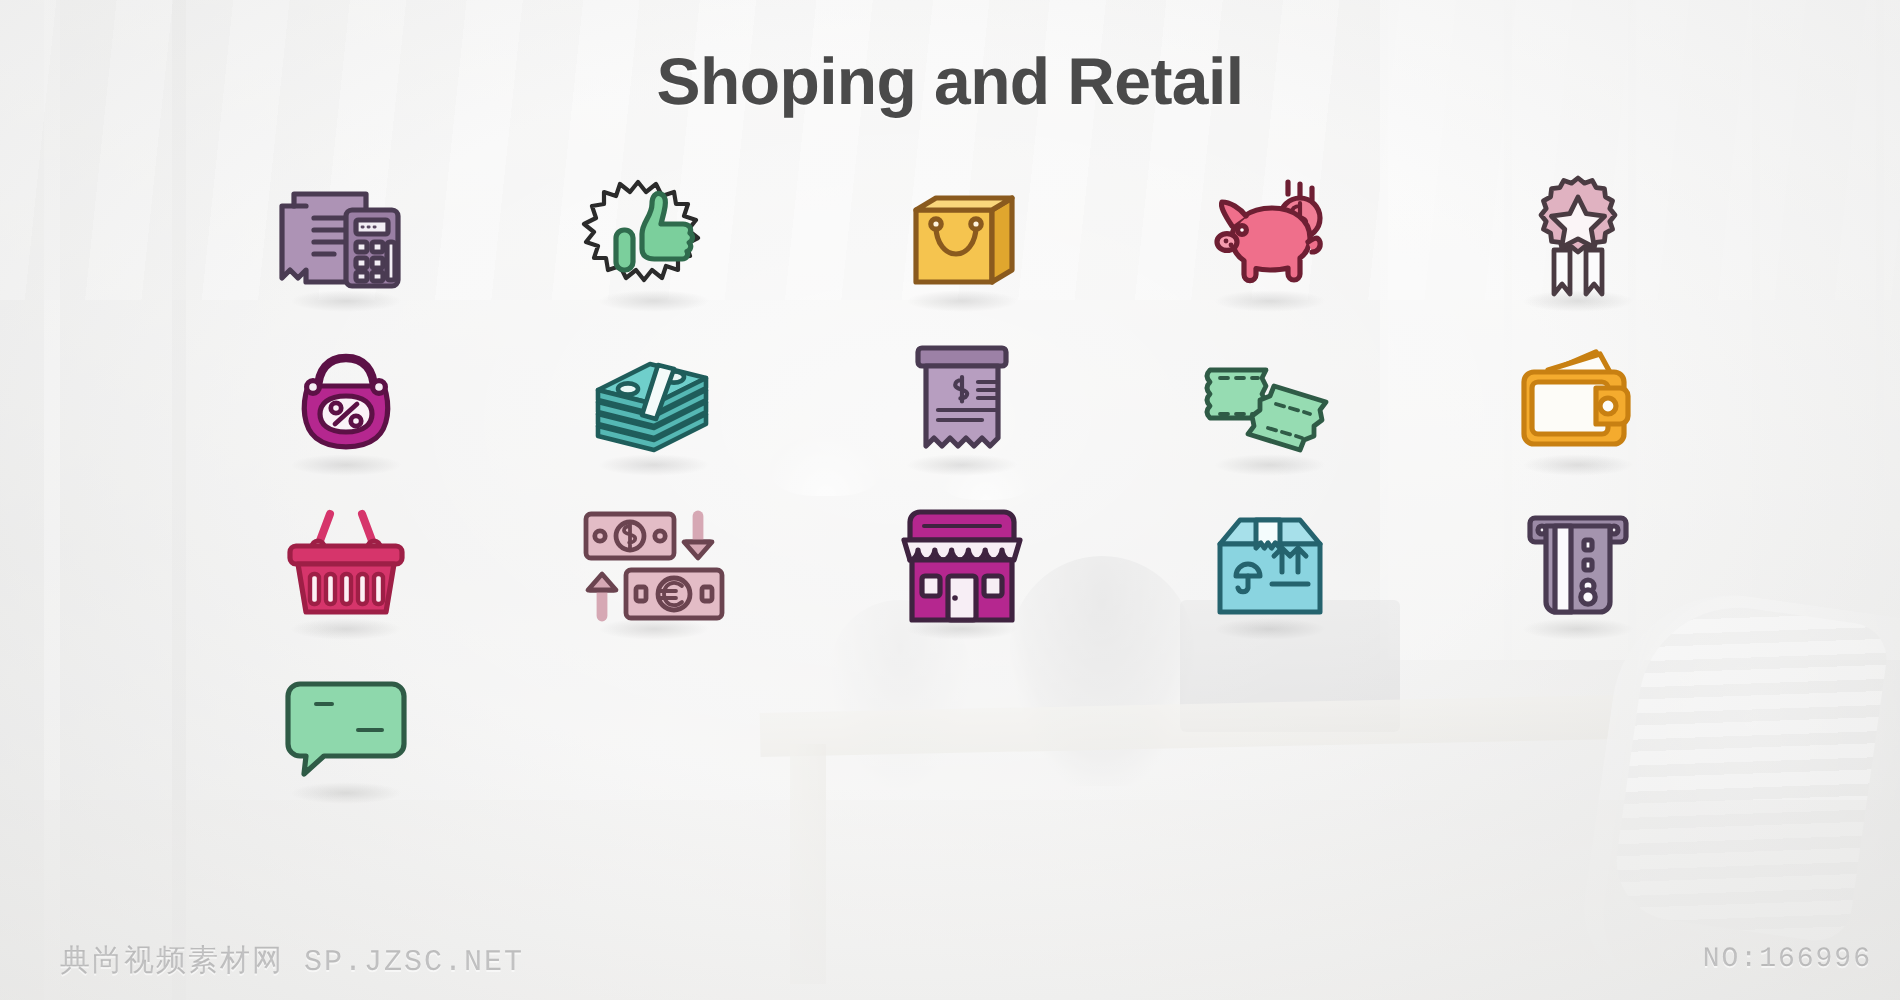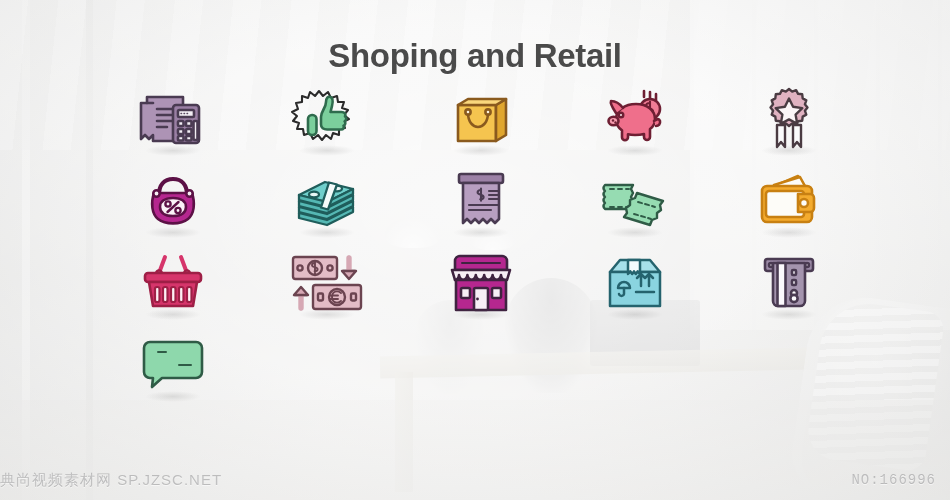--- a/index.html
+++ b/index.html
@@ -112,21 +112,20 @@
   .title {
     position: absolute;
     top: 22px;
     left: 0; right: 0;
     text-align: center;
     font-size: 33px;
     font-weight: bold;
     color: #4a4a4a;
     letter-spacing: -0.3px;
     text-shadow: 0 1px 0 rgba(255,255,255,.6);
-    margin-top: 15px;
   }
 
   .grid {
     position: absolute;
     top: 78px;
     left: 96px;
     width: 770px;
     display: grid;
     grid-template-columns: repeat(5, 1fr);
     grid-auto-rows: 82px;
@@ -151,21 +150,21 @@
 
   .wm {
     position: absolute;
     bottom: 10px;
     color: rgba(120,120,122,.42);
     font-size: 15px;
     letter-spacing: 1px;
     text-shadow: 0 1px 0 rgba(255,255,255,.55);
     white-space: nowrap;
   }
-  .wm-left { left: 0; font-family: Liberation Sans, sans-serif; }
+  .wm-left { left: 30px; font-family: Liberation Mono, monospace; }
   .wm-right { right: 14px; font-family: Liberation Mono, monospace; bottom: 12px; font-size: 14px; }
 </style>
 </head>
 <body>
 
 <div id="stage">
 
   <div class="bg-layer bg-base"></div>
   <div class="bg-layer bg-windows"></div>
   <div class="bg-layer bg-ceiling"></div>

